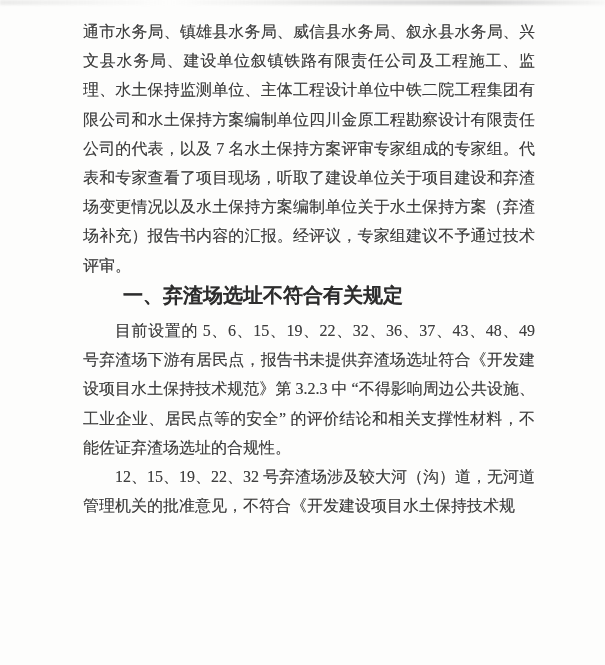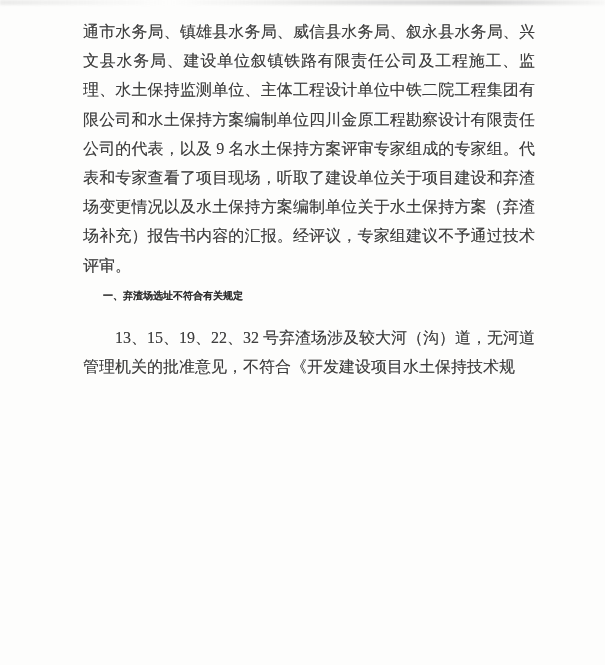--- a/index.html
+++ b/index.html
@@ -41,33 +41,34 @@
     text-align: justify;
     text-indent: 2em;
     color: #3f3f3f;
     text-shadow: 0 0 0.6px rgba(70,70,70,0.55);
     word-break: normal;
   }
   .para.no-indent {
     text-indent: 0;
   }
   .heading {
-    margin: 1px 0 13px 0;
+    margin: 1px 0 6px 0;
     font-family: "Liberation Sans", "DejaVu Sans", sans-serif;
     font-weight: 700;
-    font-size: 10px;
+    font-size: 20px;
     line-height: 29.2px;
     text-indent: 2em;
     color: #2d2d2d;
     text-shadow: 0 0 0.5px rgba(45,45,45,0.6);
   }
 </style>
 </head>
 <body>
 
 <div class="page">
   <div class="scan-smudge"></div>
   <div class="text-block">
-    <p class="para no-indent">通市水务局、镇雄县水务局、威信县水务局、叙永县水务局、兴文县水务局、建设单位叙镇铁路有限责任公司及工程施工、监理、水土保持监测单位、主体工程设计单位中铁二院工程集团有限公司和水土保持方案编制单位四川金原工程勘察设计有限责任公司的代表，以及 9 名水土保持方案评审专家组成的专家组。代表和专家查看了项目现场，听取了建设单位关于项目建设和弃渣场变更情况以及水土保持方案编制单位关于水土保持方案（弃渣场补充）报告书内容的汇报。经评议，专家组建议不予通过技术评审。</p>
+    <p class="para no-indent">通市水务局、镇雄县水务局、威信县水务局、叙永县水务局、兴文县水务局、建设单位叙镇铁路有限责任公司及工程施工、监理、水土保持监测单位、主体工程设计单位中铁二院工程集团有限公司和水土保持方案编制单位四川金原工程勘察设计有限责任公司的代表，以及 7 名水土保持方案评审专家组成的专家组。代表和专家查看了项目现场，听取了建设单位关于项目建设和弃渣场变更情况以及水土保持方案编制单位关于水土保持方案（弃渣场补充）报告书内容的汇报。经评议，专家组建议不予通过技术评审。</p>
     <p class="heading">一、弃渣场选址不符合有关规定</p>
-    <p class="para">13、15、19、22、32 号弃渣场涉及较大河（沟）道，无河道管理机关的批准意见，不符合《开发建设项目水土保持技术规</p>
+    <p class="para">目前设置的 5、6、15、19、22、32、36、37、43、48、49 号弃渣场下游有居民点，报告书未提供弃渣场选址符合《开发建设项目水土保持技术规范》第 3.2.3 中 “不得影响周边公共设施、工业企业、居民点等的安全” 的评价结论和相关支撑性材料，不能佐证弃渣场选址的合规性。</p>
+    <p class="para">12、15、19、22、32 号弃渣场涉及较大河（沟）道，无河道管理机关的批准意见，不符合《开发建设项目水土保持技术规</p>
   </div>
 </div>
 
 </body></html>

